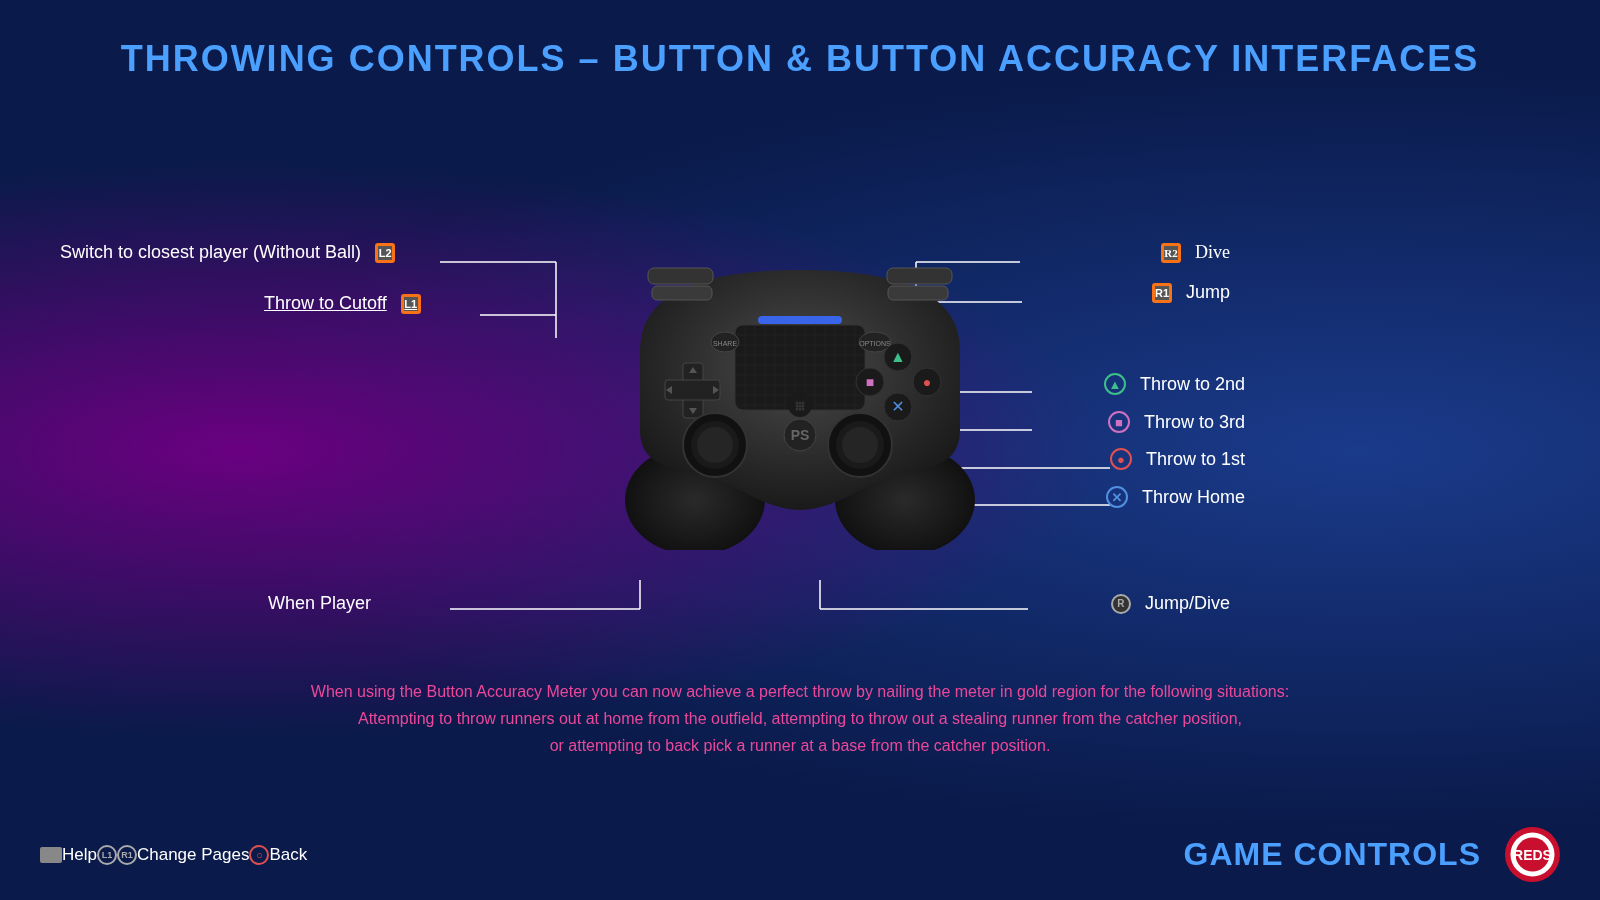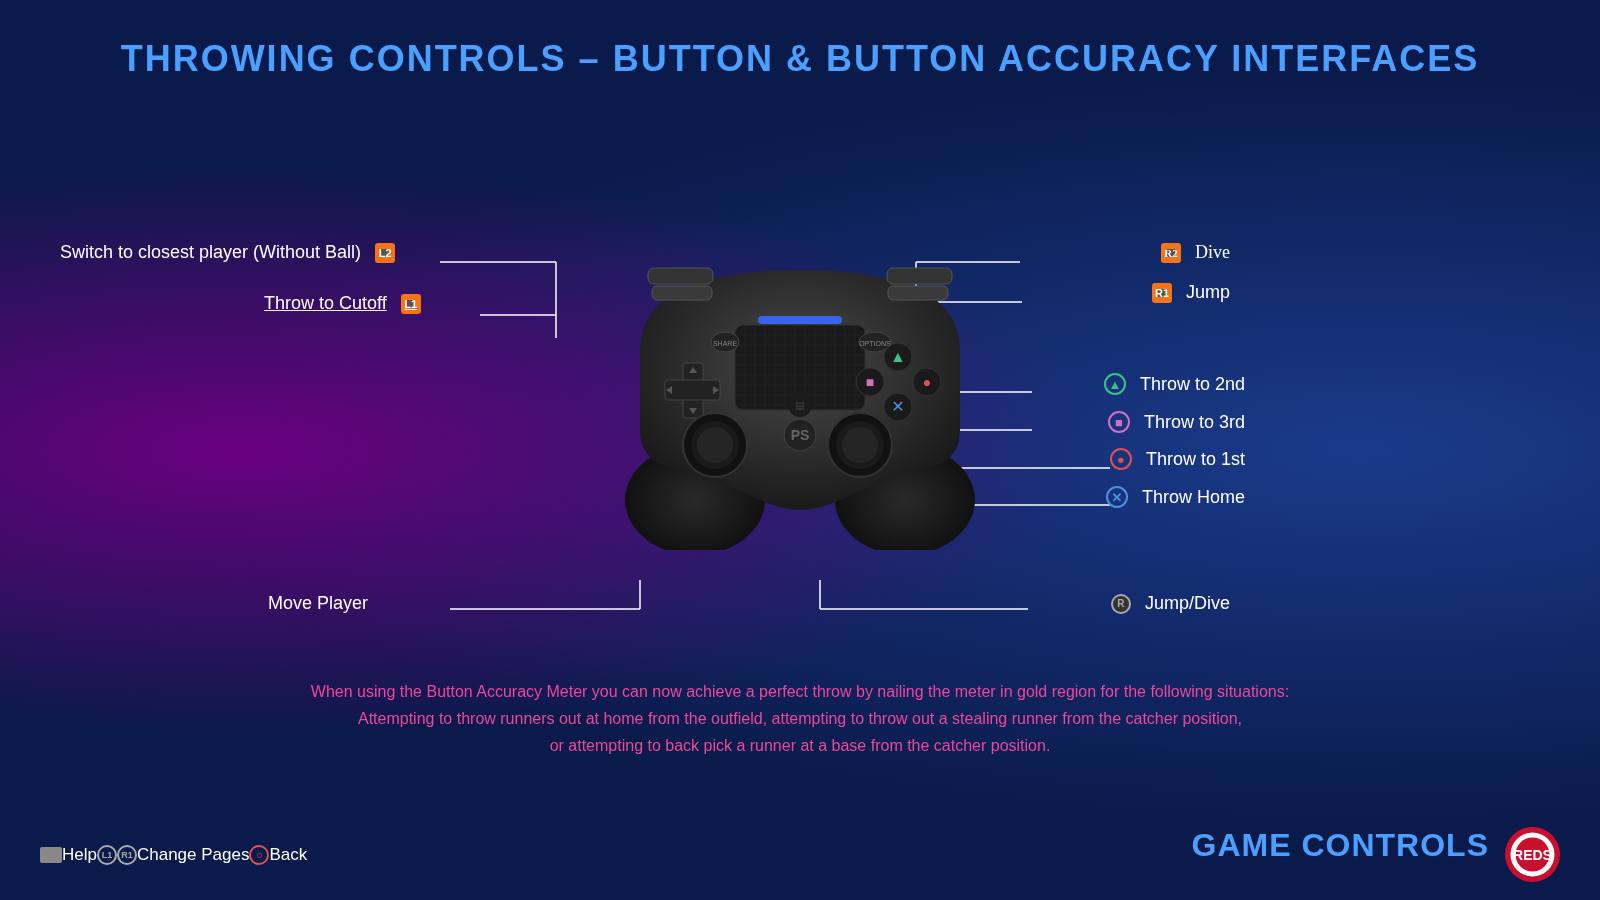--- a/index.html
+++ b/index.html
@@ -80,21 +80,21 @@
       display: inline-flex;
       align-items: center;
       justify-content: center;
       width: 20px;
       height: 20px;
       border-radius: 3px;
       font-size: 11px;
       font-weight: bold;
       color: white;
       background: #555;
-      border: 6px solid #f97316;
+      border: 3px solid #f97316;
     }
 
     .btn-circle {
       display: inline-flex;
       align-items: center;
       justify-content: center;
       width: 22px;
       height: 22px;
       border-radius: 50%;
       font-size: 13px;
@@ -149,22 +149,22 @@
 
     .help-icon {
       width: 22px; height: 16px;
       background: #888;
       border-radius: 2px;
       display: inline-block;
     }
 
     .footer-right {
       display: flex;
-      align-items: flex-start;
-      gap: 16px;
+      align-items: center;
+      gap: 24px;
       margin-left: 40px;
     }
 
     .game-controls-text {
       font-size: 32px;
       font-weight: 900;
       color: #4a9fff;
       letter-spacing: 1px;
       text-transform: uppercase;
     }
@@ -262,21 +262,21 @@
       <span class="btn-circle btn-circle-r">●</span>
       <span>Throw to 1st</span>
     </div>
 
     <div class="label" style="position:absolute; right:355px; top:396px;">
       <span class="btn-circle btn-cross">✕</span>
       <span>Throw Home</span>
     </div>
 
     <div class="label" style="position:absolute; left:268px; top:503px;">
-      <span>Move Player</span>
+      <span>When Player</span>
     </div>
 
     <div class="label" style="position:absolute; right:370px; top:503px;">
       <span class="btn-circle btn-r-stick" style="font-size:10px;width:20px;height:20px;">R</span>
       <span>Jump/Dive</span>
     </div>
 
     <div class="controller-wrap">
       <svg viewBox="0 0 520 340" class="controller-svg" xmlns="http://www.w3.org/2000/svg">
 

